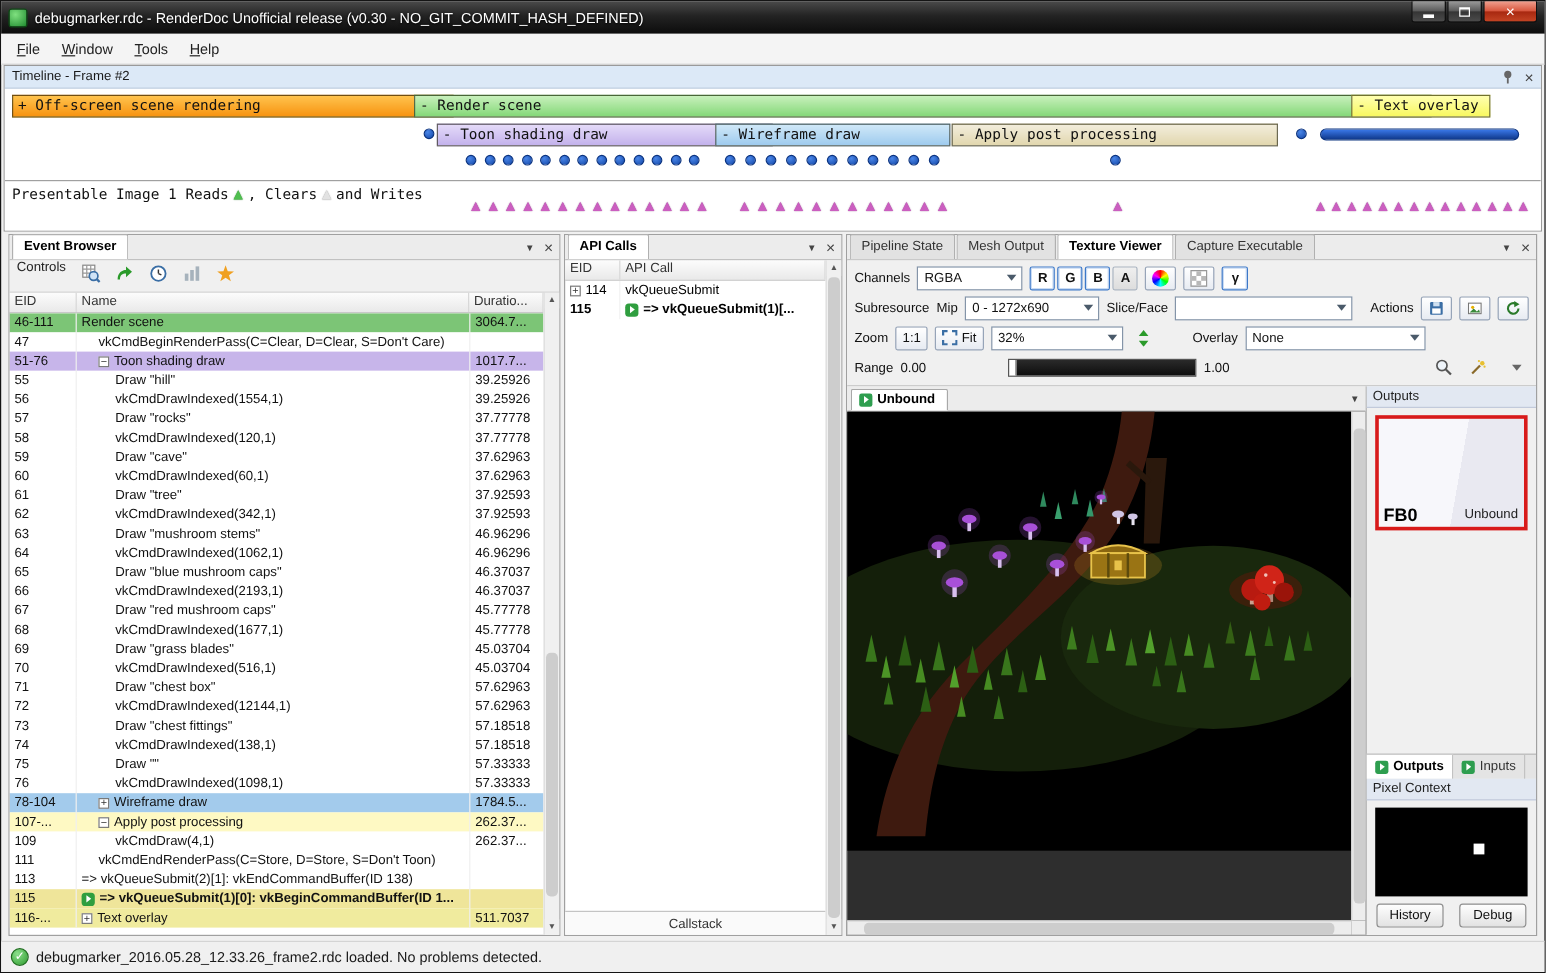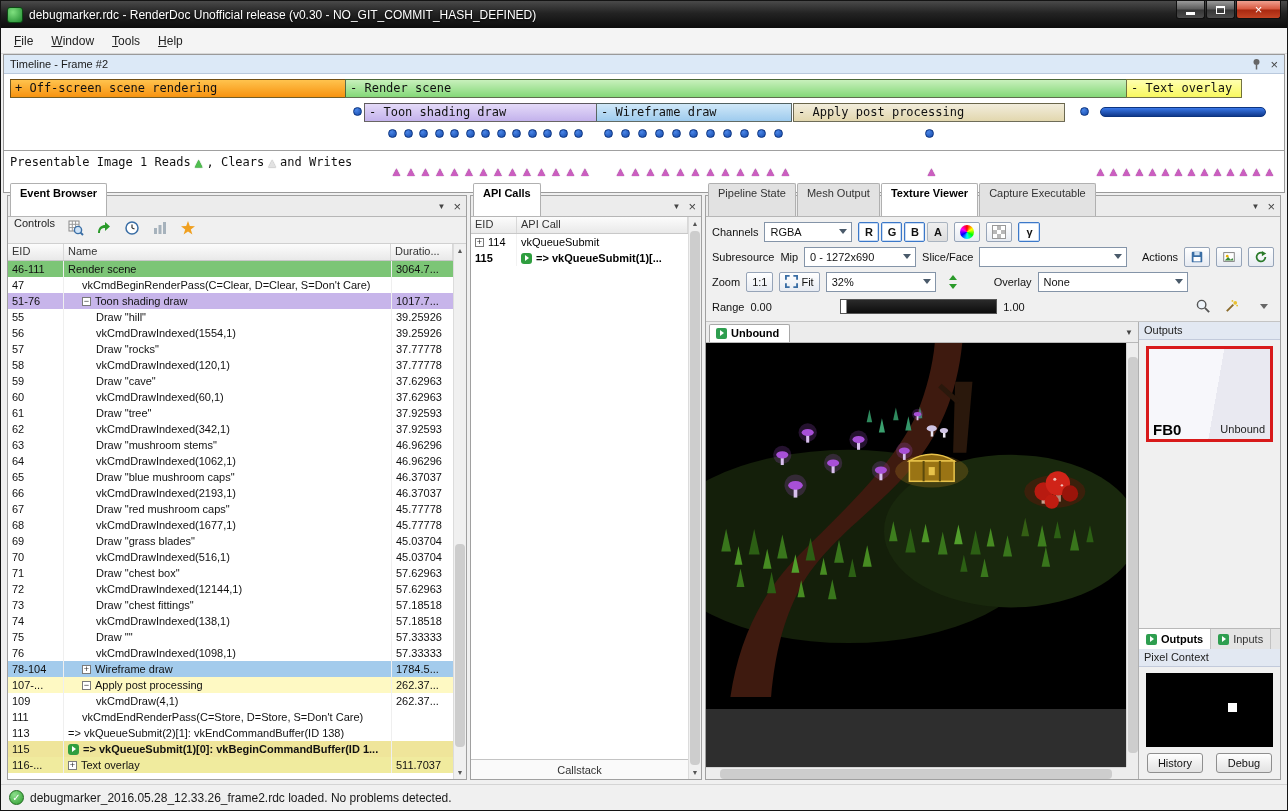--- a/index.html
+++ b/index.html
@@ -37,21 +37,21 @@
   .mk-text { position:absolute; left:6px; top:4px; font-family:"DejaVu Sans Mono",monospace; font-size:12px; color:#111; display:flex; align-items:center; gap:4px; white-space:pre; }
   .tri { position:absolute; top:14px; font-size:13px; line-height:1; color:#cb5ec0; text-shadow:0 0 1px #7a2a74; }
   .tri-inline { font-size:13px; line-height:1; }
   .tri-green { color:#4fbf4f; text-shadow:0 0 1px #1f6f1f; }
   .tri-clear { color:#e2e2e2; text-shadow:0 0 1px #8a8a8a; }
 
   
   .main { flex:1; display:flex; gap:3px; padding:2px 6px 4px; min-height:0; }
   .panel { border:1px solid #a0a0a0; background:#fff; display:flex; flex-direction:column; position:relative; min-height:0; }
   .tabstrip { height:21px; background:#ececec; border-bottom:1px solid #b6b6b6; display:flex; align-items:flex-end; padding-left:2px; gap:1px; flex:none; }
-  .tab { font-size:11px; padding:3px 9px 17px; background:#e2e2e2; border:1px solid #b0b0b0; border-bottom:none; border-radius:2px 2px 0 0; color:#333; white-space:nowrap; }
+  .tab { font-size:11px; padding:3px 9px 5px; background:#e2e2e2; border:1px solid #b0b0b0; border-bottom:none; border-radius:2px 2px 0 0; color:#333; white-space:nowrap; }
   .tab.active { background:#fff; font-weight:bold; color:#000; }
   .corner-icons { margin-left:auto; align-self:center; display:flex; align-items:center; gap:8px; padding-right:5px; color:#444; }
   .glyph-dd { font-size:8px; } .glyph-x { font-size:13px; line-height:1; }
 
   
   .eb-panel { width:460px; flex:none; }
   .eb-toolbar { height:27px; background:#f0f0f0; border-bottom:1px solid #d0d0d0; display:flex; align-items:flex-start; gap:6px; padding:0 6px; flex:none; }
   .eb-toolbar .lbl { font-size:11px; color:#222; margin-right:4px; }
   .tool-btn { width:22px; height:22px; display:flex; align-items:center; justify-content:center; border:1px solid transparent; border-radius:2px; }
   .grid-head { display:flex; height:17px; background:linear-gradient(#fcfcfc,#e9e9e9); border-bottom:1px solid #c8c8c8; font-size:11px; color:#333; flex:none; margin-right:13px; }
@@ -516,21 +516,21 @@
           <div class="eb-row">
             <div class="eid">109</div>
             <div class="name-cell" style="padding-left: 32px;">
               <span>vkCmdDraw(4,1)</span>
             </div>
             <div class="dur">262.37...</div>
           </div>
           <div class="eb-row">
             <div class="eid">111</div>
             <div class="name-cell" style="padding-left: 18px;">
-              <span>vkCmdEndRenderPass(C=Store, D=Store, S=Don't Care)</span>
+              <span>vkCmdEndRenderPass(C=Store, D=Store, S=Don't Toon)</span>
             </div>
             <div class="dur"></div>
           </div>
           <div class="eb-row">
             <div class="eid">113</div>
             <div class="name-cell" style="padding-left: 4px;">
               <span>=&gt; vkQueueSubmit(2)[1]: vkEndCommandBuffer(ID 138)</span>
             </div>
             <div class="dur"></div>
           </div>

